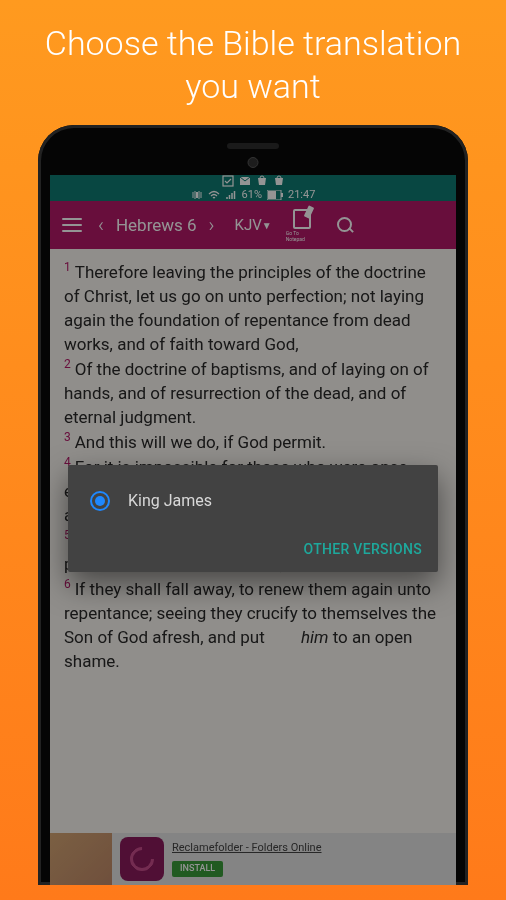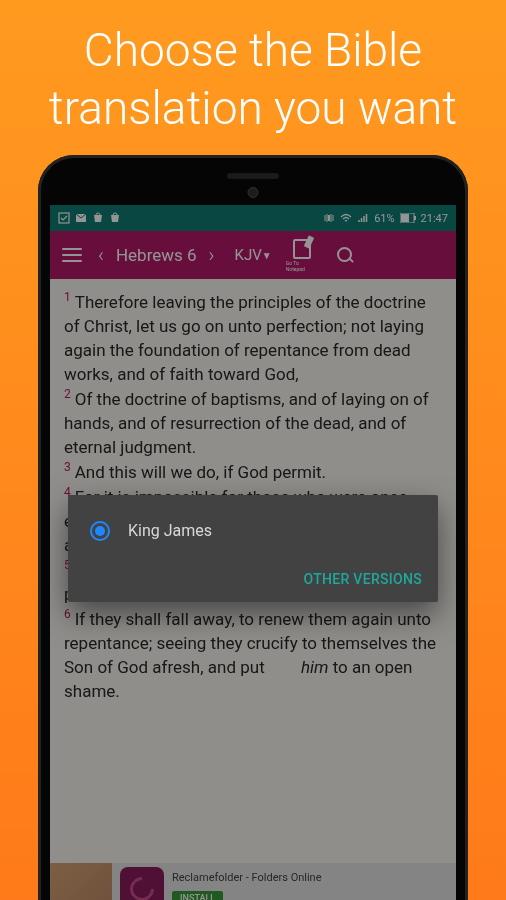--- a/index.html
+++ b/index.html
@@ -7,21 +7,21 @@
     width: 506px;
     height: 900px;
     background: linear-gradient(180deg, #ff9a1f 0%, #ff7a1a 100%);
     font-family: -apple-system, BlinkMacSystemFont, 'Segoe UI', Roboto, sans-serif;
     overflow: hidden;
     position: relative;
   }
   .marketing-text {
     text-align: center;
     color: #fff;
-    font-size: 46px;
+    font-size: 34px;
     font-weight: 300;
     padding: 22px 20px 18px;
     line-height: 1.25;
   }
   .phone-frame {
     width: 430px;
     margin: 0 auto;
     background: #050505;
     border-radius: 36px 36px 0 0;
     padding: 50px 12px 0;
@@ -59,20 +59,21 @@
   }
   .status-bar {
     height: 26px;
     background: #0f7b73;
     display: flex;
     align-items: center;
     justify-content: space-between;
     padding: 0 8px;
     color: #fff;
     font-size: 11px;
+    flex-direction: column;
   }
   .status-left, .status-right {
     display: flex;
     align-items: center;
     gap: 5px;
   }
   .status-icon {
     width: 12px;
     height: 12px;
     display: inline-block;
@@ -278,20 +279,21 @@
     border: 3px solid #c84d8c;
     border-radius: 50%;
     border-top-color: transparent;
     transform: rotate(45deg);
   }
   .ad-text {
     flex: 1;
     font-size: 11px;
     color: #444;
     line-height: 1.3;
+    text-decoration: underline;
   }
   .ad-install {
     display: inline-block;
     background: #3a9c3a;
     color: #fff;
     font-size: 9px;
     padding: 2px 8px;
     border-radius: 2px;
     margin-top: 6px;
     font-weight: 500;

